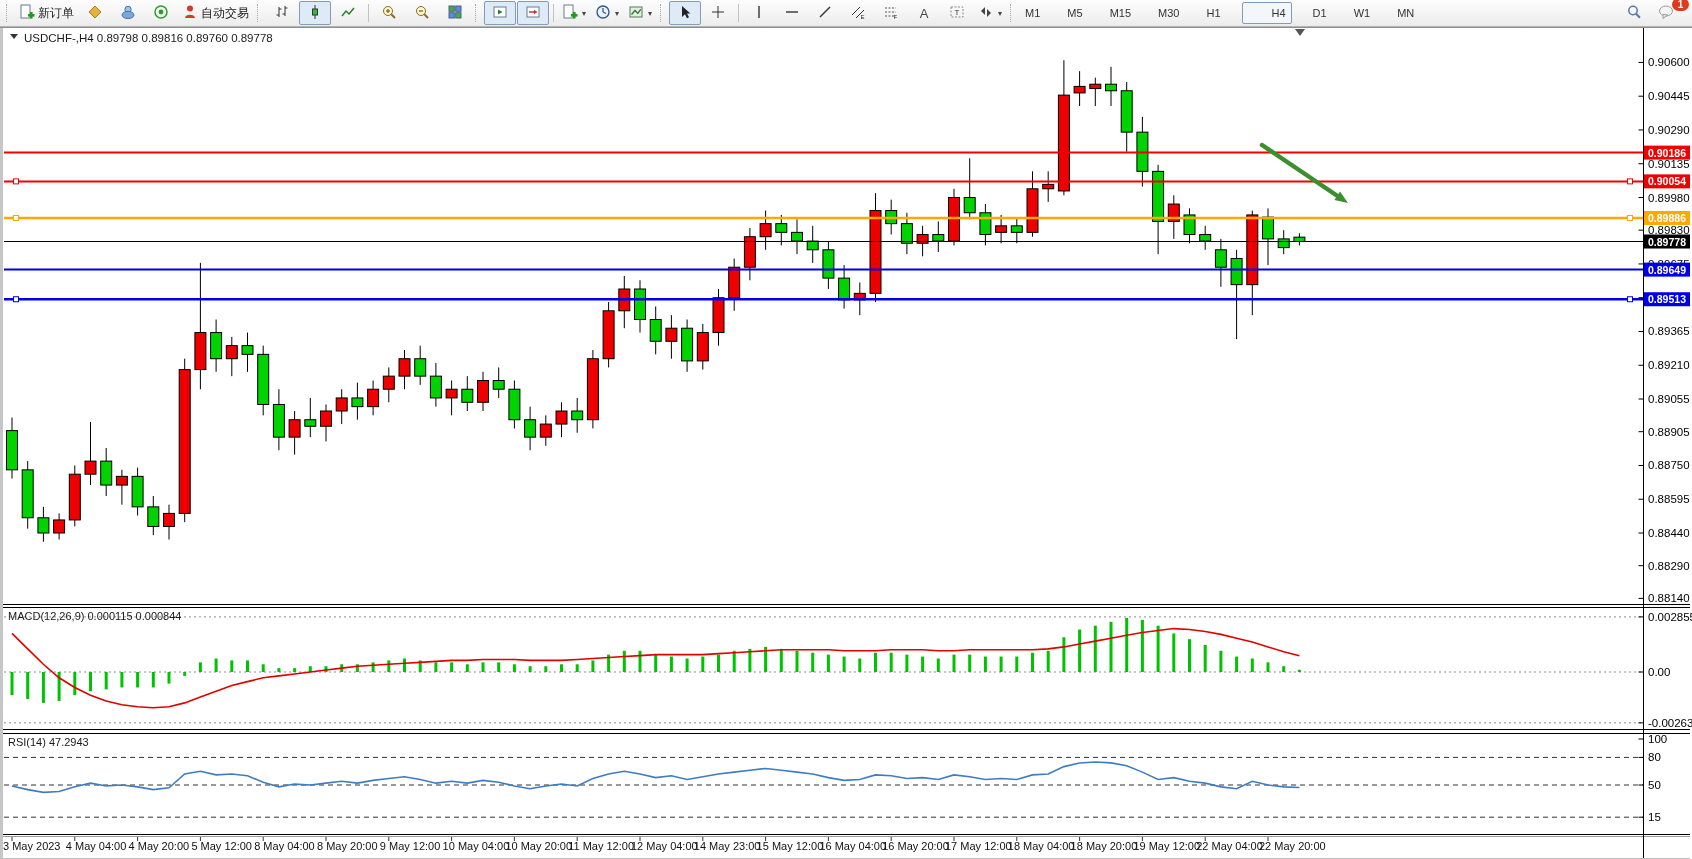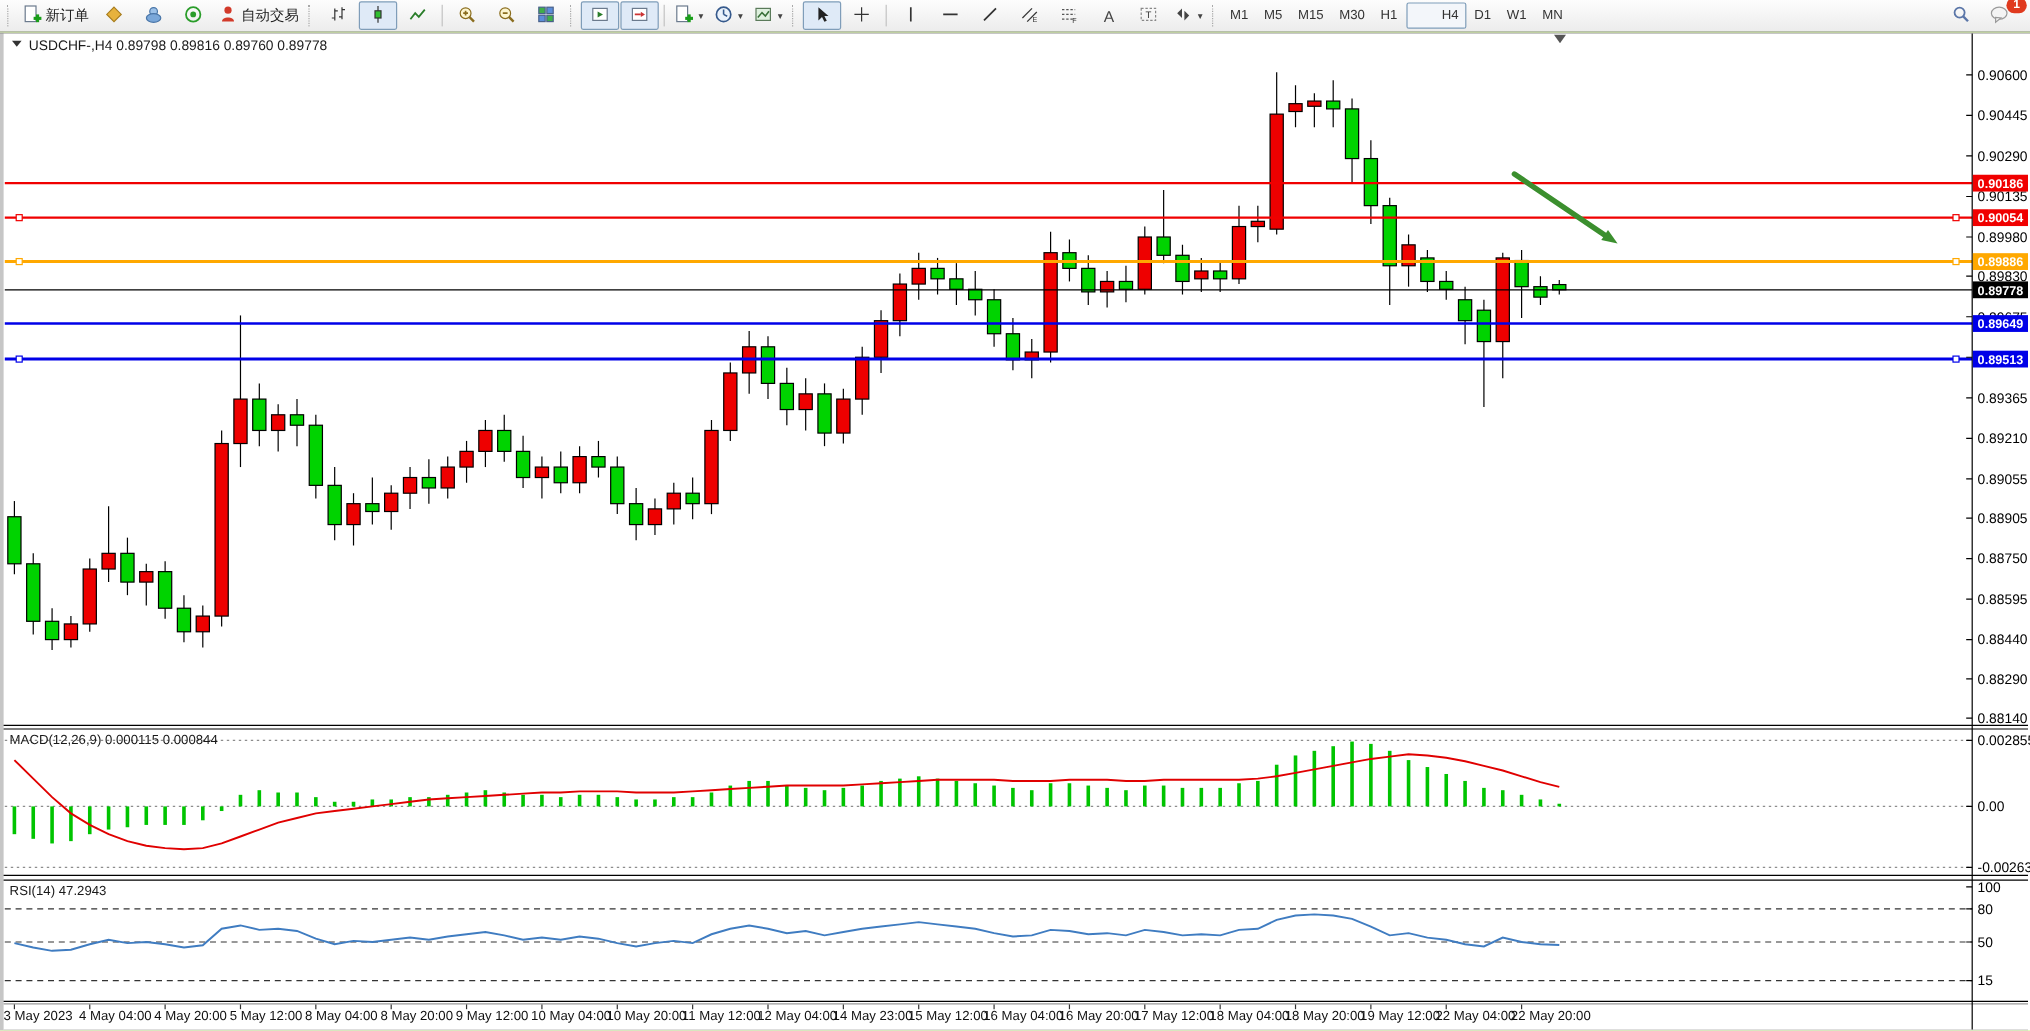--- a/index.html
+++ b/index.html
@@ -214,21 +214,21 @@
     </div>
     <div class="tbtn">
       <span><svg width="16" height="16">
             <polygon points="3,7 7,3 7,11" fill="#444"></polygon>
             <polygon points="13,9 9,5 9,13" fill="#444"></polygon>
           </svg></span>
       <span class="caret">▾</span>
     </div>
 
     <div class="grip"></div>
-    <div id="tf-box" style="display:flex;align-items:center;gap:1px;">
+    <div id="tf-box" style="display:flex;align-items:center;gap:15px;">
         <div class="tf">M1</div>
         <div class="tf">M5</div>
         <div class="tf">M15</div>
         <div class="tf">M30</div>
         <div class="tf">H1</div>
         <div class="tf pressed">H4</div>
         <div class="tf">D1</div>
         <div class="tf">W1</div>
         <div class="tf">MN</div>
       </div>

